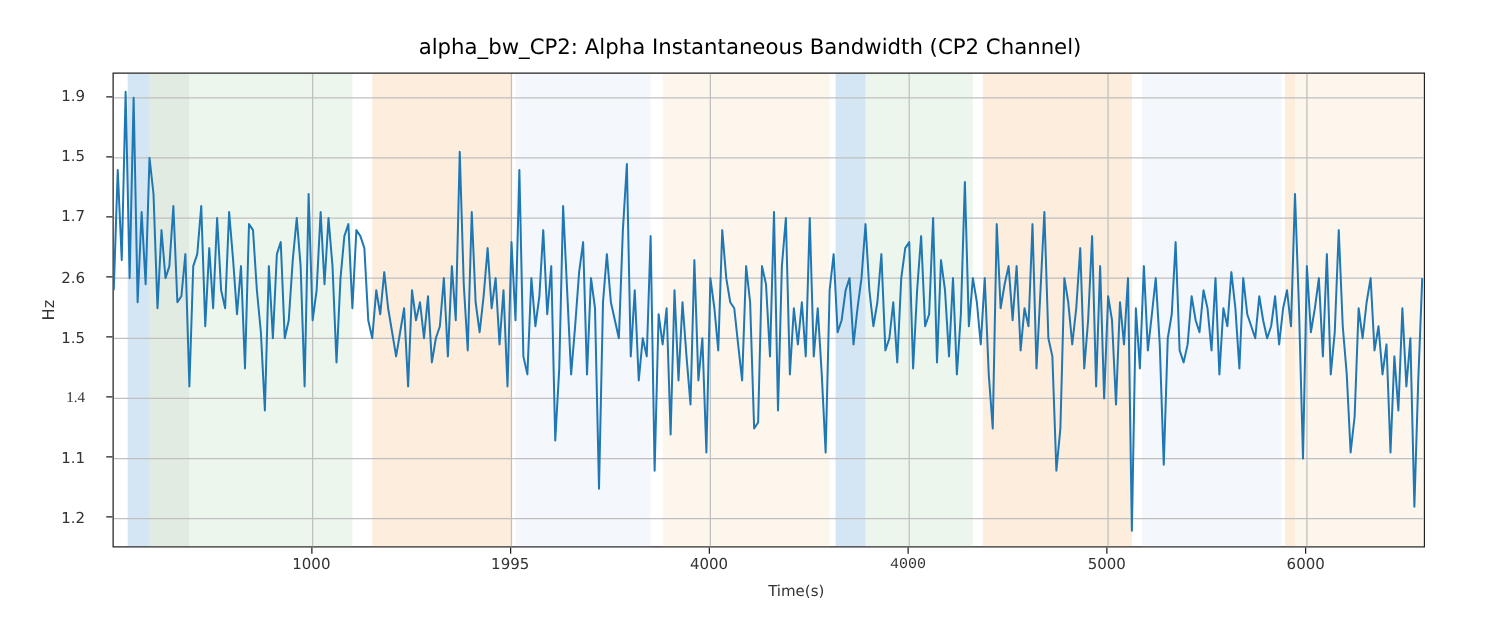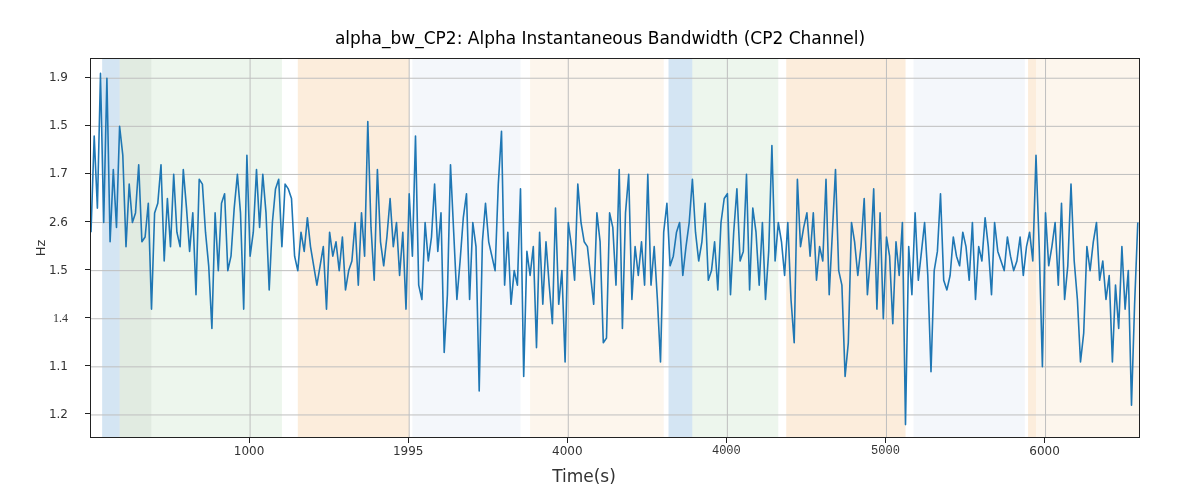--- a/index.html
+++ b/index.html
@@ -5,21 +5,21 @@
   html,body{margin:0;padding:0;background:#fff;font-family:"DejaVu Sans","Helvetica Neue",Arial,sans-serif;color:#333;}
   .figure{position:relative;width:1200px;height:500px;}
   .title{position:absolute;top:28px;left:0;width:100%;text-align:center;font-size:17px;color:#000000;}
   .axes{position:absolute;left:90px;top:58px;width:1050px;height:380px;border:1px solid #222;box-sizing:border-box;overflow:hidden;}
   .grid line{stroke:#bfbfbf;stroke-width:1;}
   .bands rect{opacity:0.30;}
   .series path{fill:none;stroke:#1f77b4;stroke-width:1.6;stroke-linejoin:round;}
   .ytick{position:absolute;right:1132px;transform:translateY(-50%);font-size:12px;text-align:right;width:40px;}
   .xtick{position:absolute;top:444px;transform:translateX(-50%);font-size:12px;}
   .ylabel{position:absolute;left:40px;top:248px;transform:translate(-50%,-50%) rotate(-90deg);font-size:13px;}
-  .xlabel{position:absolute;left:584px;top:466px;transform:translateX(-50%);font-size:17px;}
+  .xlabel{position:absolute;left:637px;top:466px;transform:translateX(-50%);font-size:12px;}
   .tickmark{position:absolute;background:#222;}
 </style>
 </head>
 <body>
 <div class="figure">
   <div class="title">alpha_bw_CP2: Alpha Instantaneous Bandwidth (CP2 Channel)</div>
 
   <div class="axes">
     <svg id="plot-svg" width="1050" height="380" preserveAspectRatio="none">
       <g class="bands" id="bands">
@@ -68,21 +68,21 @@
       <div class="ytick" style="top: 221.544px;">2.6</div>
       <div class="ytick" style="top: 173.443px;">1.7</div>
       <div class="ytick" style="top: 125.342px;">1.5</div>
       <div class="ytick" style="top: 77.2405px;">1.9</div>
     </div>
   <div id="xticks">
       <div class="xtick" style="left: 249.091px;">1000</div>
       <div class="xtick" style="left: 408.182px;">1995</div>
       <div class="xtick" style="left: 567.273px;">4000</div>
       <div class="xtick" style="left: 726.364px; font-family: Liberation Mono, monospace;">4000</div>
-      <div class="xtick" style="left: 885.455px; font-family: Liberation Mono, monospace;">5000</div>
+      <div class="xtick" style="left: 885.455px;">5000</div>
       <div class="xtick" style="left: 1044.55px;">6000</div>
     </div>
   <div id="ytickmarks">
       <div class="tickmark" style="left: 85px; top: 413.449px; width: 5px; height: 1px;"></div>
       <div class="tickmark" style="left: 85px; top: 365.348px; width: 5px; height: 1px;"></div>
       <div class="tickmark" style="left: 85px; top: 317.247px; width: 5px; height: 1px;"></div>
       <div class="tickmark" style="left: 85px; top: 269.146px; width: 5px; height: 1px;"></div>
       <div class="tickmark" style="left: 85px; top: 221.044px; width: 5px; height: 1px;"></div>
       <div class="tickmark" style="left: 85px; top: 172.943px; width: 5px; height: 1px;"></div>
       <div class="tickmark" style="left: 85px; top: 124.842px; width: 5px; height: 1px;"></div>

